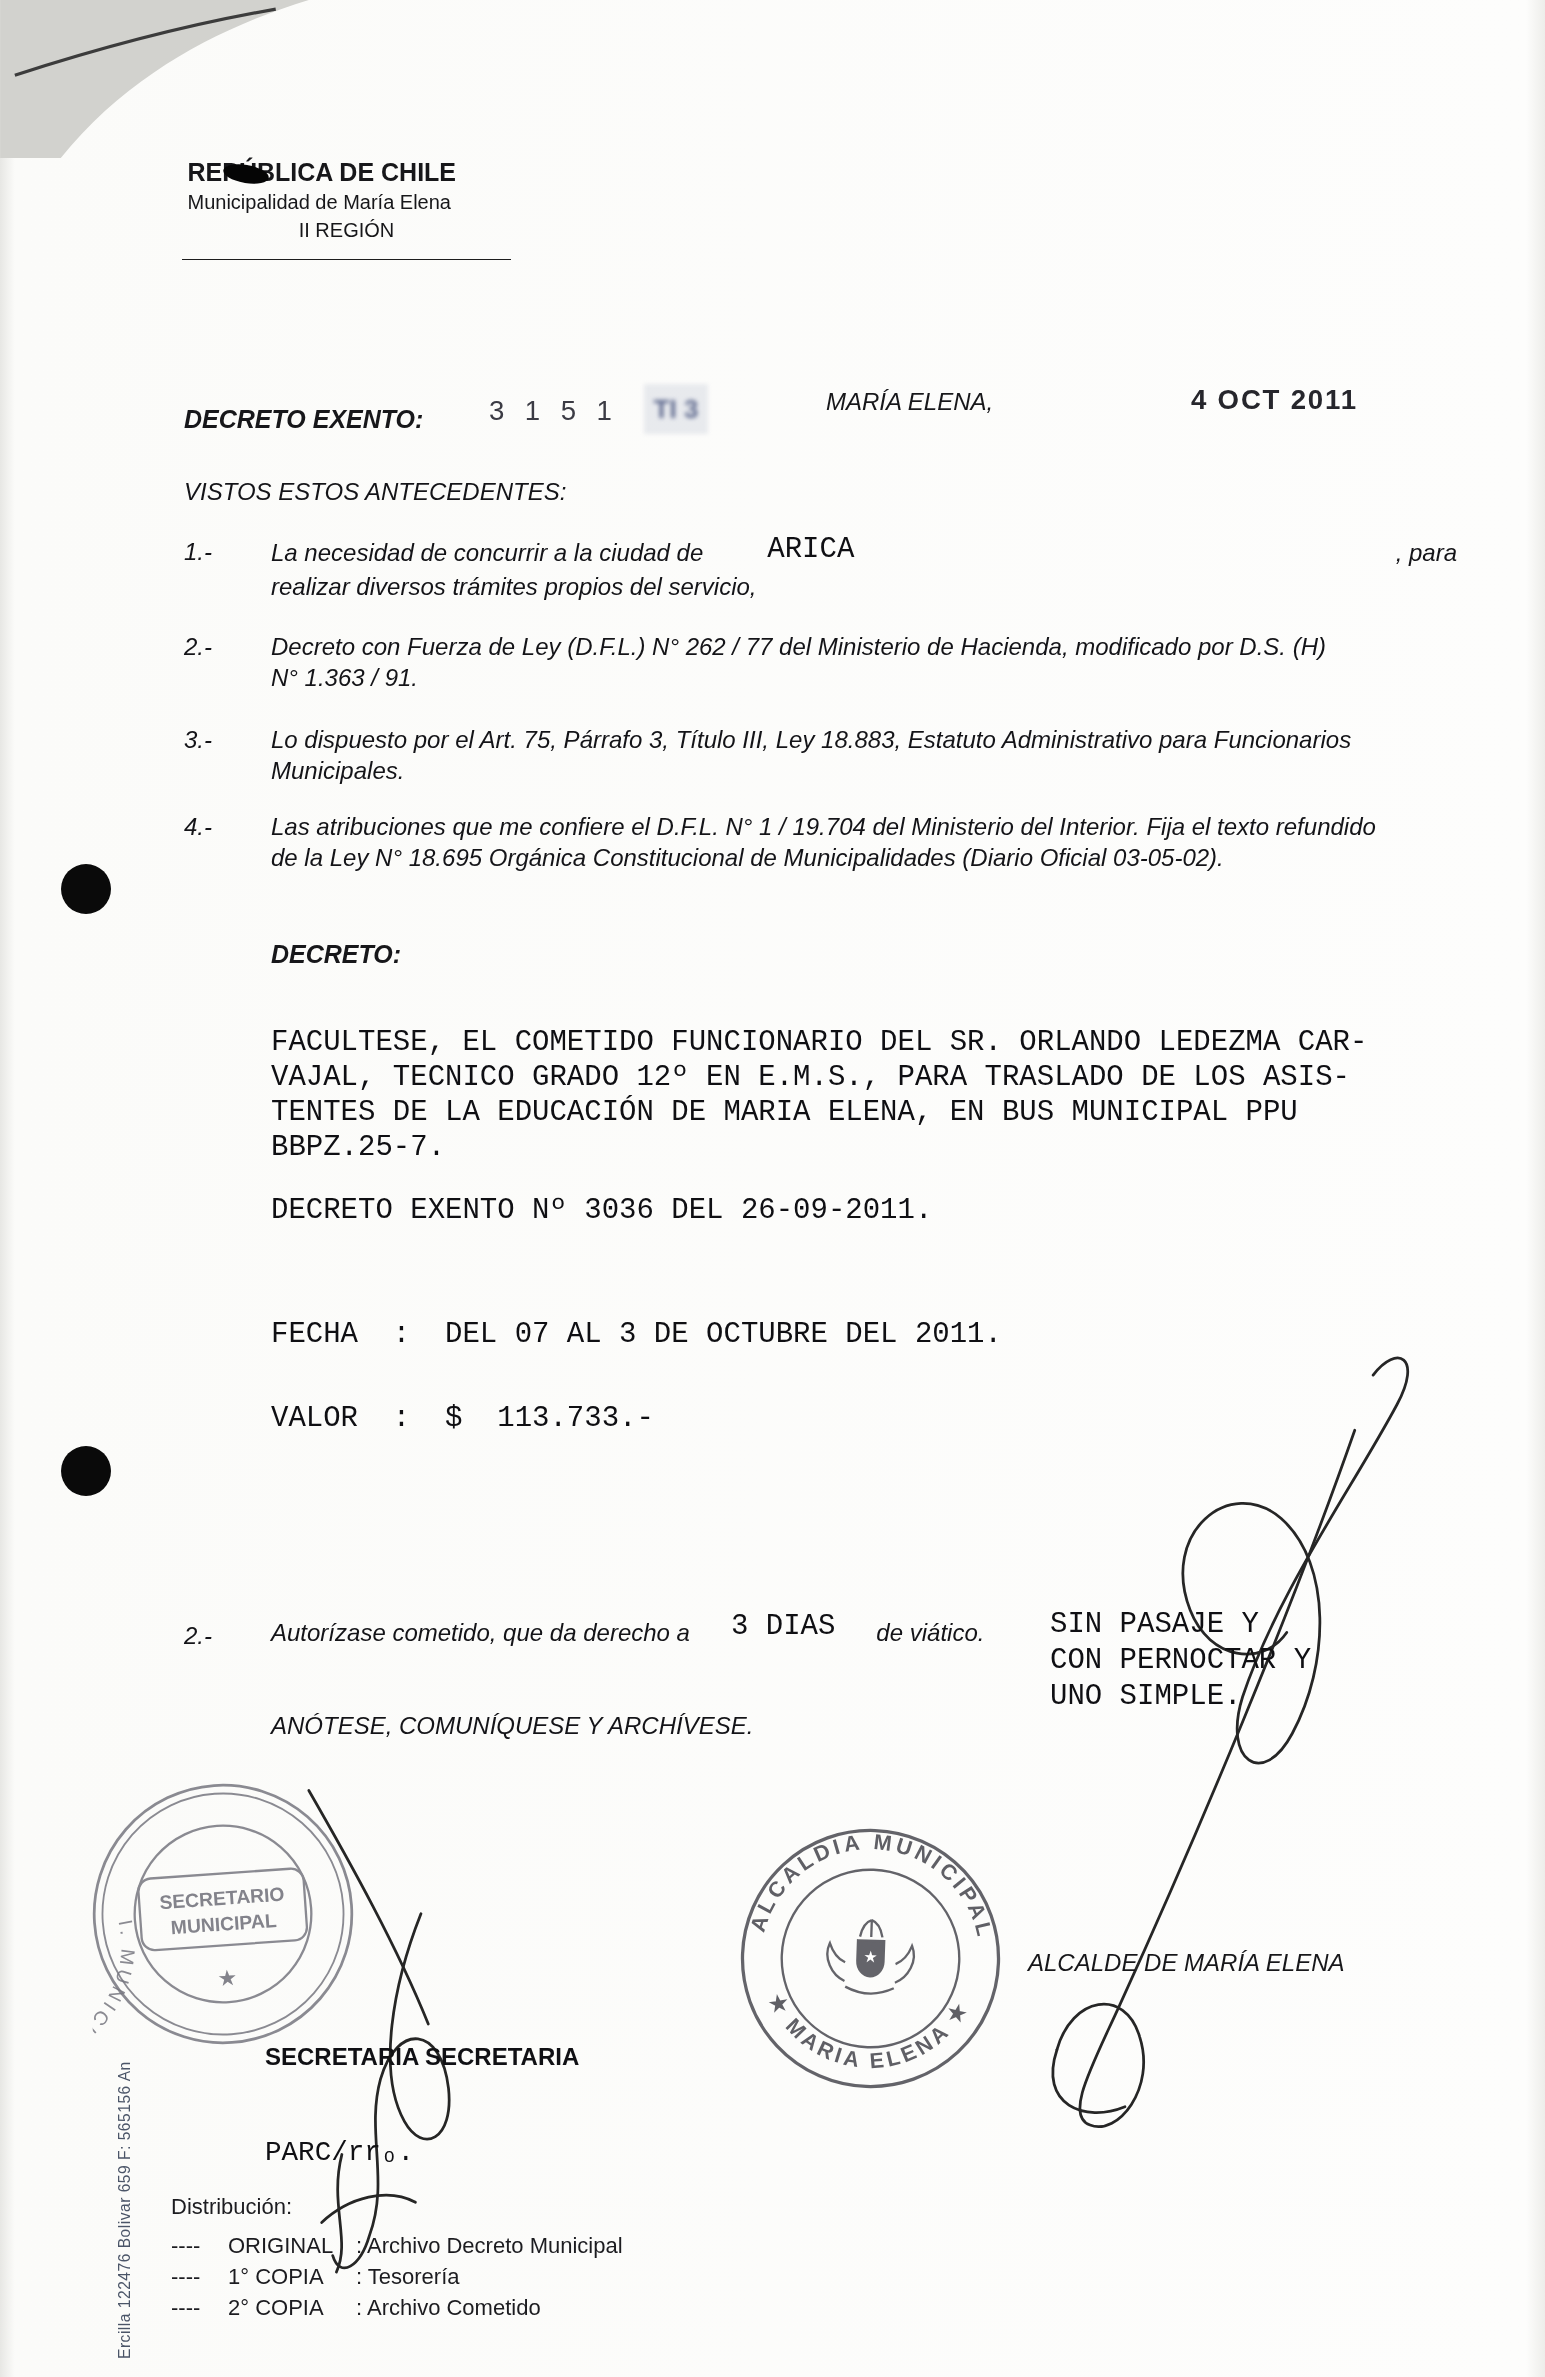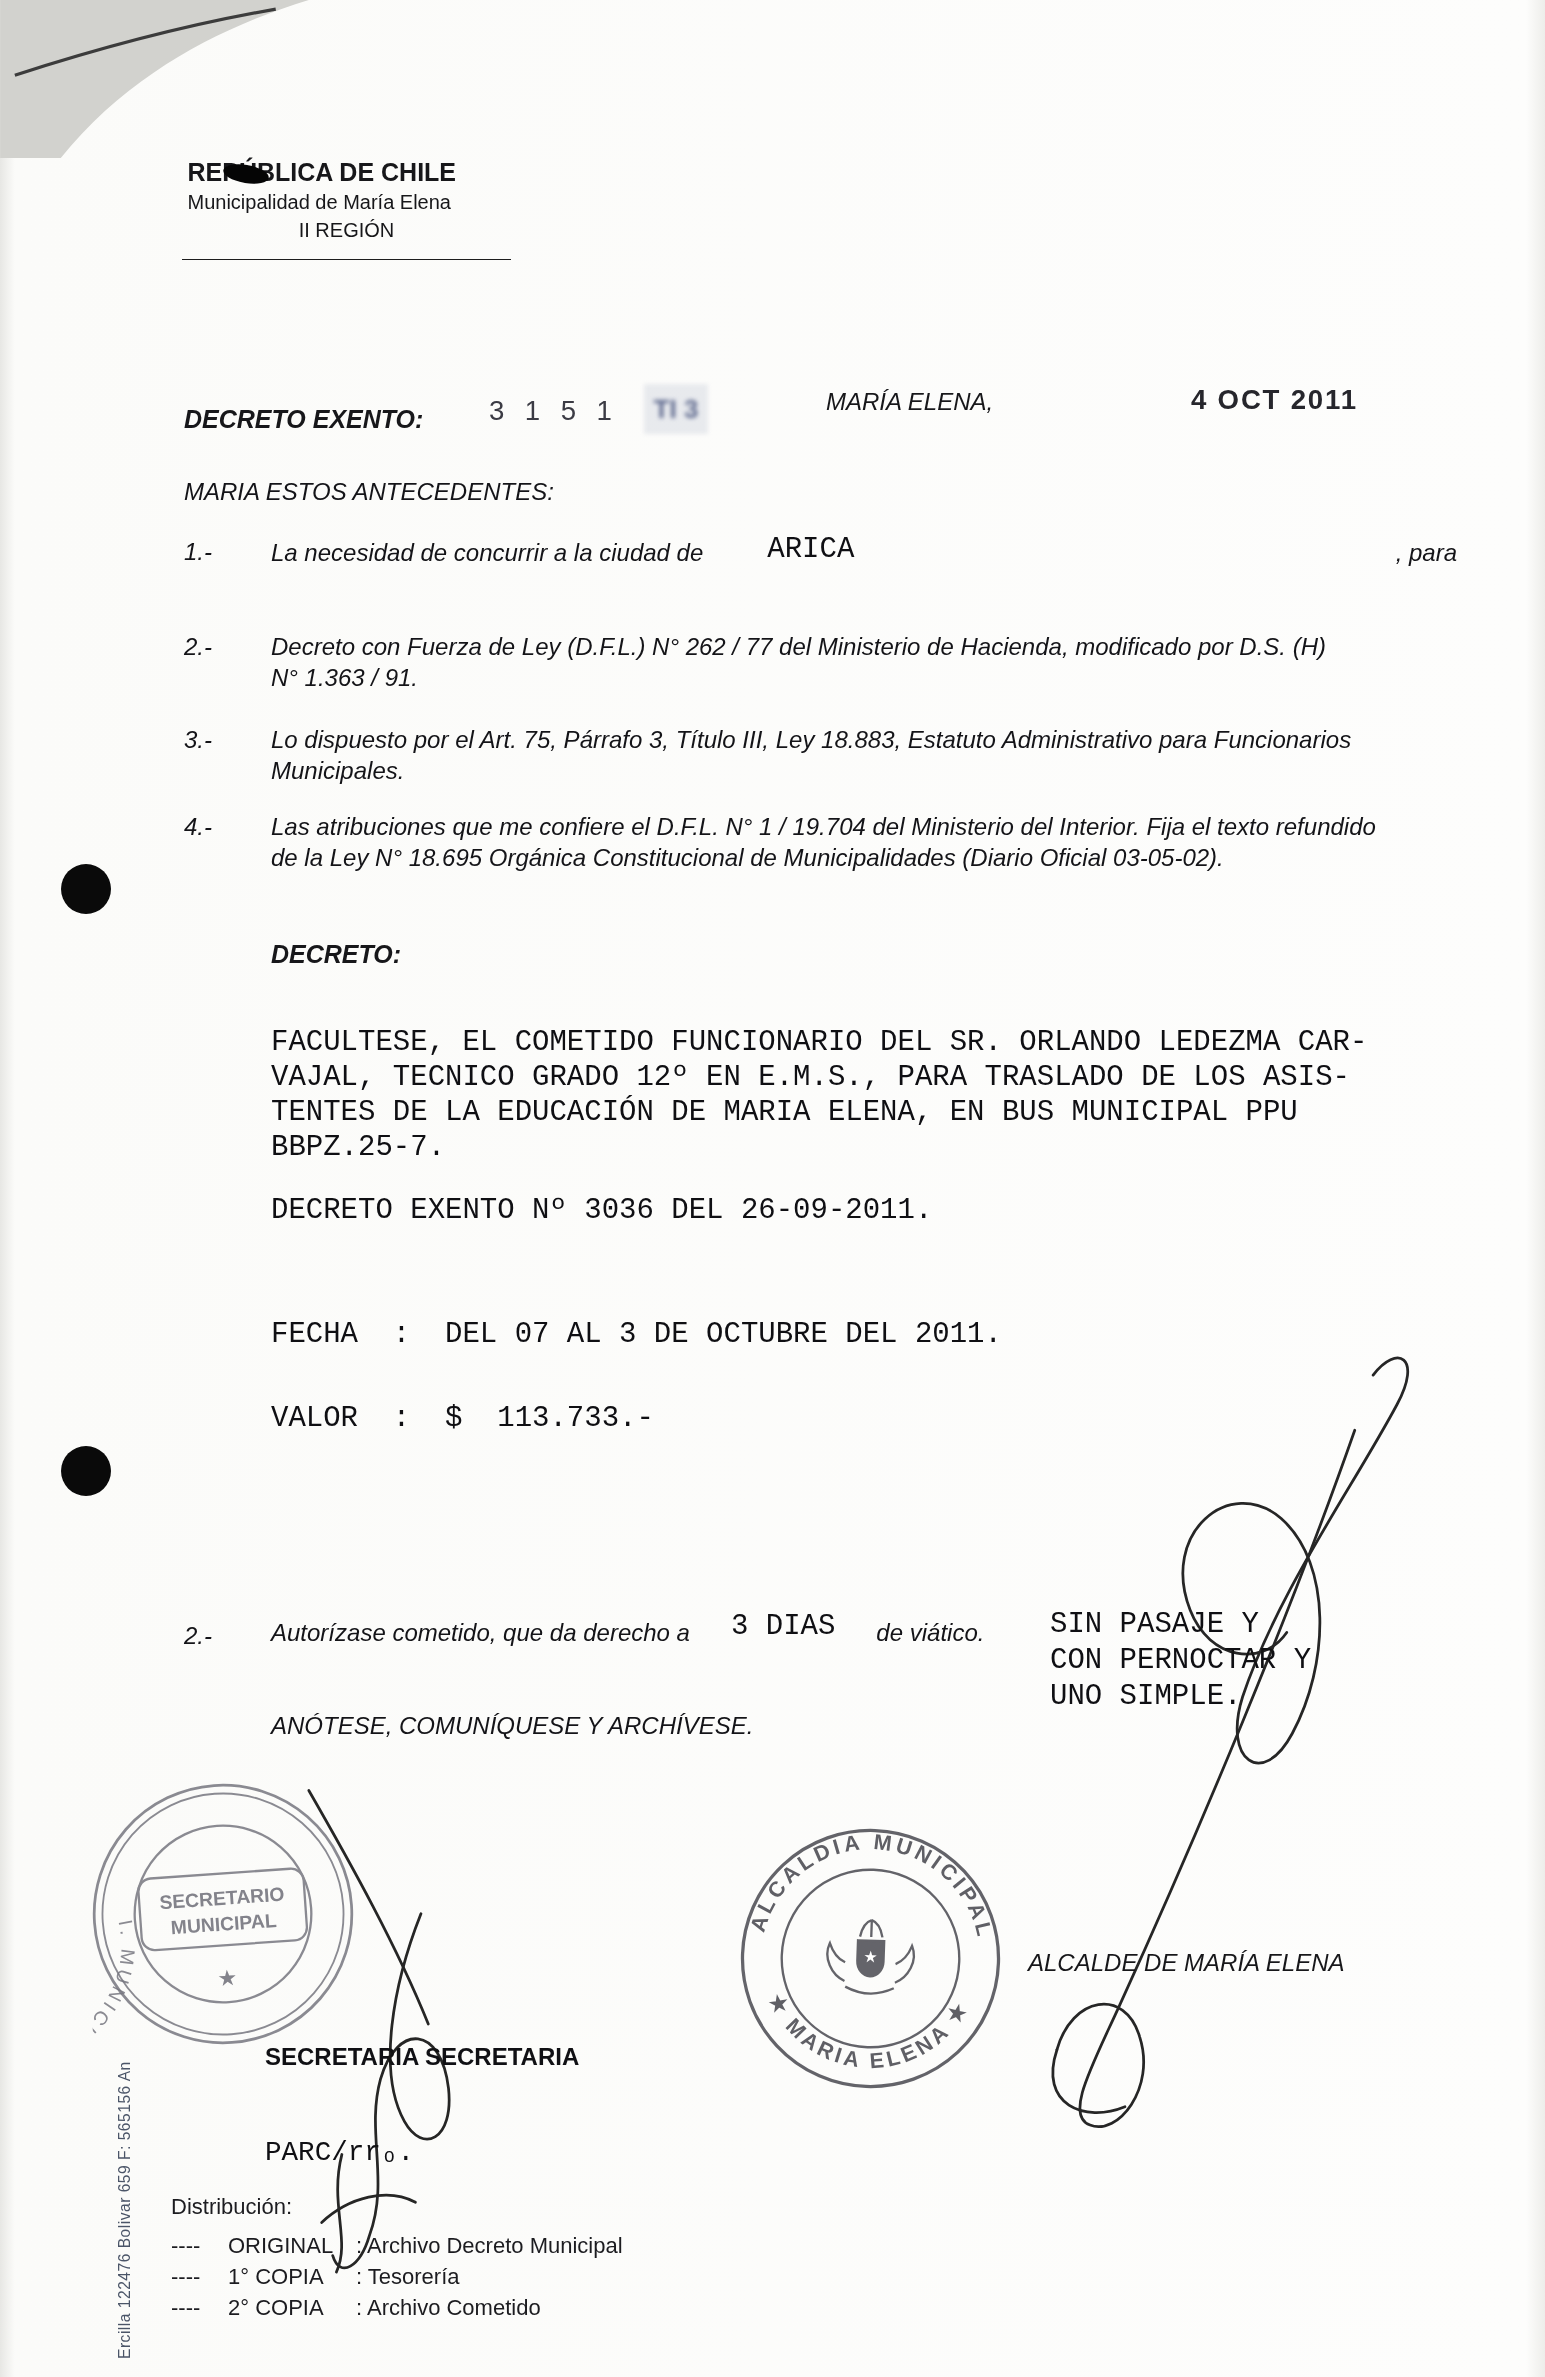--- a/index.html
+++ b/index.html
@@ -99,30 +99,31 @@
     <div class="l3" data-bind="header.region">II REGIÓN</div>
   </div>
   <div class="abs ink-blob"></div>
 
   <div class="abs lbl-decreto" data-bind="decree.label">DECRETO EXENTO:</div>
   <div class="abs num-stamp" data-bind="decree.number" style="white-space:pre;">3 1 5 1</div>
   <div class="abs blur-stamp" data-bind="decree.blur_mark">TI 3</div>
   <div class="abs place" data-bind="decree.place">MARÍA ELENA,</div>
   <div class="abs date-stamp" data-bind="decree.date">4 OCT 2011</div>
 
-  <div class="abs vistos body-txt" data-bind="vistos_title">MARIA ESTOS ANTECEDENTES:</div>
+  <div class="abs vistos body-txt" data-bind="vistos_title">VISTOS ESTOS ANTECEDENTES:</div>
 
   <div class="abs ant body-txt" style="top:536px;">
     <div class="num" data-bind="antecedentes.a1.num">1.-</div>
     <div class="content">
       <div class="a1-line1">
         <span data-bind="antecedentes.a1.pre">La necesidad de concurrir a la ciudad de</span>
         <span class="typed mono" style="font-style:normal;" data-bind="antecedentes.a1.typed">ARICA</span>
         <span class="tail" data-bind="antecedentes.a1.tail">, para</span>
       </div>
+      <div data-bind="antecedentes.a1.line2">realizar diversos trámites propios del servicio,</div>
     </div>
   </div>
 
   <div class="abs ant body-txt" style="top:631px;">
     <div class="num" data-bind="antecedentes.a2.num">2.-</div>
     <div class="content" data-bind="antecedentes.a2.text">Decreto con Fuerza de Ley (D.F.L.) N° 262 / 77 del Ministerio de Hacienda, modificado por D.S. (H)
 N° 1.363 / 91.</div>
   </div>
 
   <div class="abs ant body-txt" style="top:724px;">

